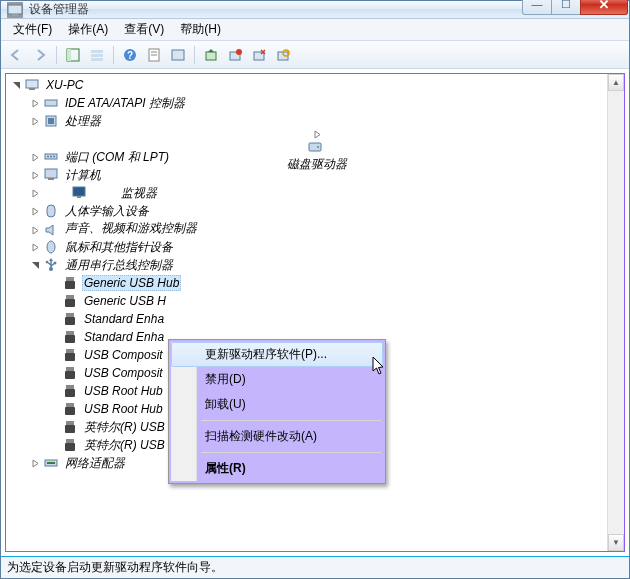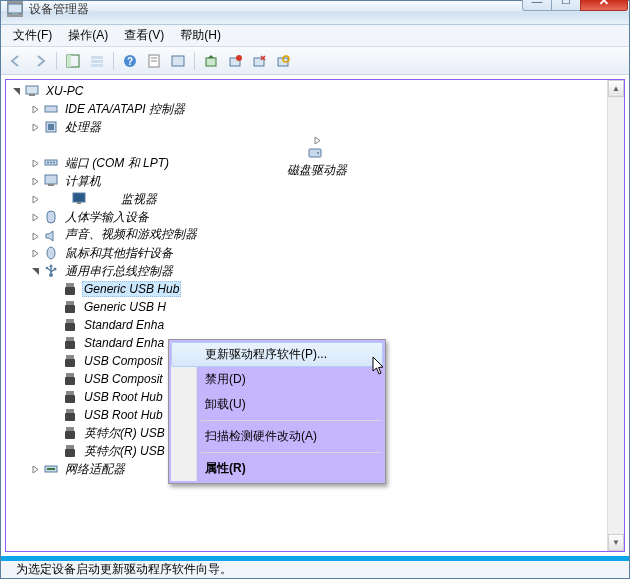--- a/index.html
+++ b/index.html
@@ -17,24 +17,25 @@
     left: 0; top: 0;
     width: 630px;
     height: 579px;
     background: #fff;
     border: 1px solid #5a7fa0;
     box-shadow: 0 0 6px rgba(0,0,0,0.3);
     display: flex;
     flex-direction: column;
   }
   .titlebar {
-    height: 24px;
+    height: 18px;
     background: linear-gradient(to bottom, #f7fbff 0%, #e1ecf7 45%, #cfe0f0 46%, #e7f1fa 100%);
     border-bottom: 1px solid #b6c9de;
     display: flex;
+    align-items: center;
     padding-left: 6px;
   }
   .titlebar .app-icon {
     width: 16px; height: 16px;
     margin-right: 6px;
     background: #999;
   }
   .titlebar .title {
     flex: 1;
     color: #333;
@@ -158,25 +159,25 @@
   .node .label {
     padding: 1px 2px;
   }
   .node.selected .label {
     background: #cce8ff;
     border: 1px dotted #99bbdd;
     padding: 0 1px;
   }
   .statusbar {
     height: 22px;
-    border-top: 5px solid #0ea5e9;
+    border-top: 1px solid #0ea5e9;
     background: #f2f6fb;
     display: flex;
     align-items: center;
-    padding-left: 15px;
+    padding-left: 6px;
   }
   .context-menu {
     position: absolute;
     left: 168px;
     top: 339px;
     width: 218px;
     background: #c4b5fd;
     border: 1px solid #979797;
     box-shadow: 2px 3px 4px rgba(0,0,0,0.35);
     padding: 2px;

